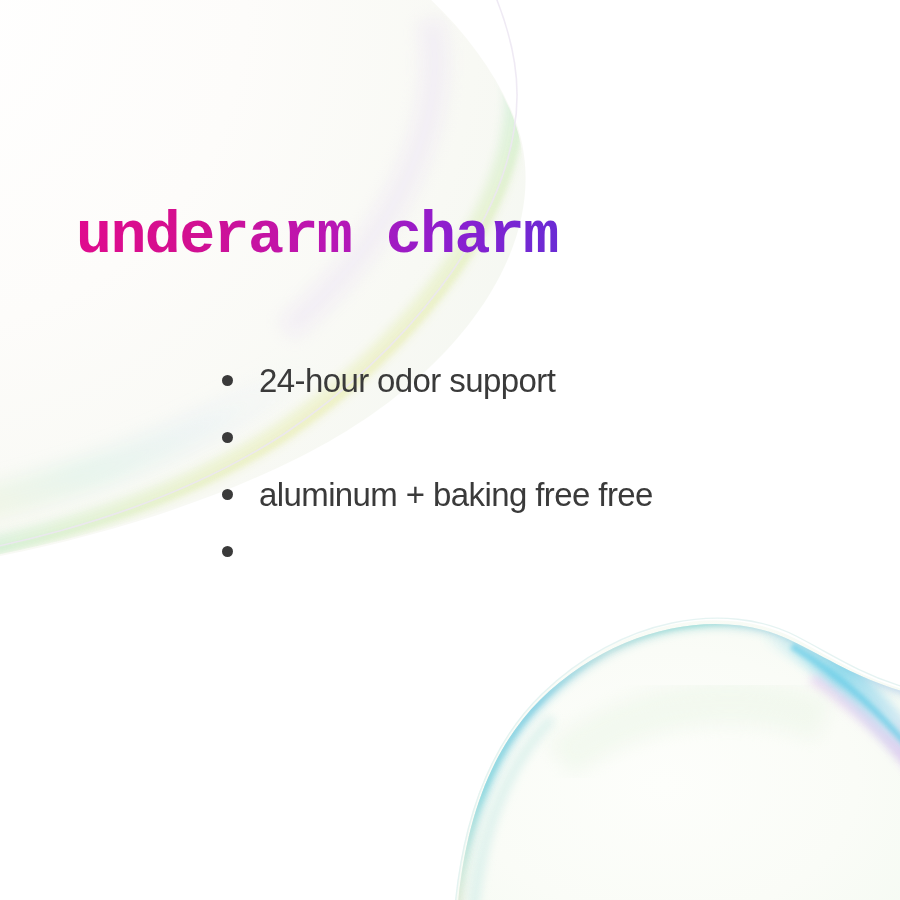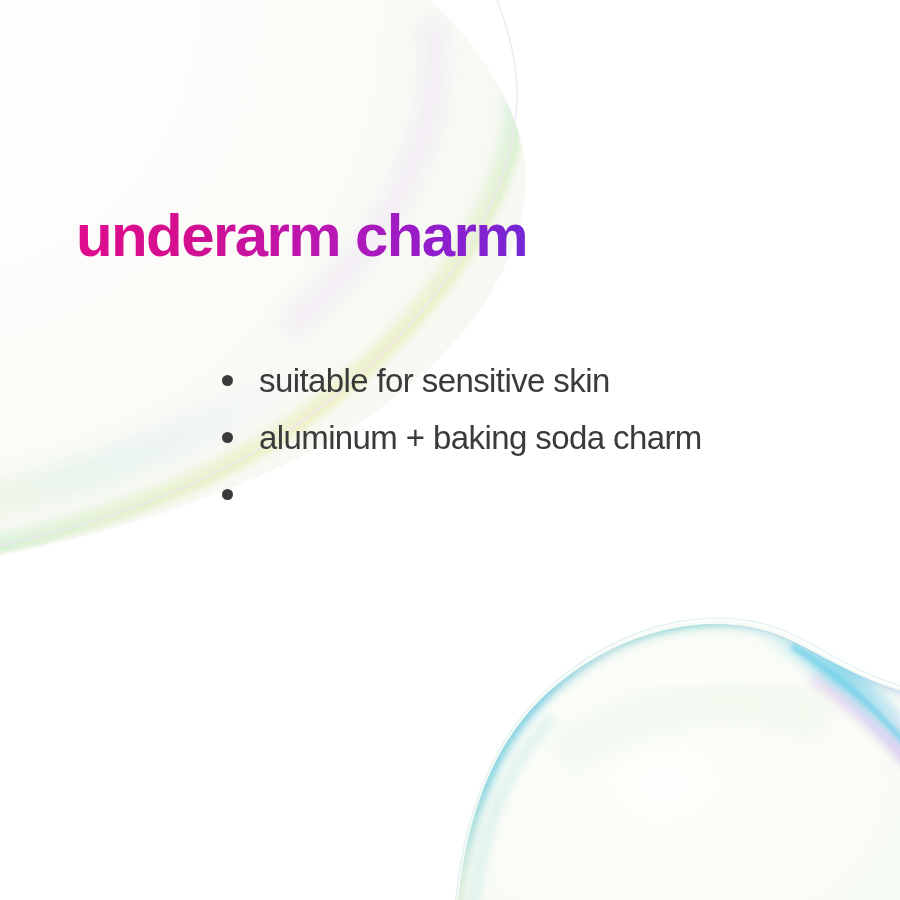--- a/index.html
+++ b/index.html
@@ -32,21 +32,21 @@
 
   
   .headline-wrap {
     position: absolute;
     left: 76px;
     top: 206px;
     width: 760px;
   }
   .headline {
     margin: 0;
-    font-family: Liberation Sans, sans-serif;
+    font-family: Liberation Mono, monospace;
     font-size: 60px;
     font-weight: 700;
     letter-spacing: -1.6px;
     line-height: 1.0;
     white-space: nowrap;
     background-image: linear-gradient(
         95deg,
         #e00b8e 0%,
         #d40f8f 14%,
         #b817b5 34%,
@@ -250,24 +250,27 @@
     </g>
   </svg>
 
   <div class="headline-wrap">
     <h1 class="headline">underarm charm</h1>
   </div>
 
   <ul class="feature-list">
     <li class="feature-item">
       <span class="bullet-dot"></span>
-      <span class="feature-text">suitable for sensitive skin</span>
-    </li>
-    <li class="feature-item">
-      <span class="bullet-dot"></span>
-      <span class="feature-text">aluminum + baking soda charm</span>
+      <span class="feature-text">24-hour odor support</span>
+    </li>
+    <li class="feature-item">
+      <span class="bullet-dot"></span>
+    </li>
+    <li class="feature-item">
+      <span class="bullet-dot"></span>
+      <span class="feature-text">aluminum + baking free free</span>
     </li>
     <li class="feature-item">
       <span class="bullet-dot"></span>
     </li>
   </ul>
 
 </div>
 
 </body></html>

